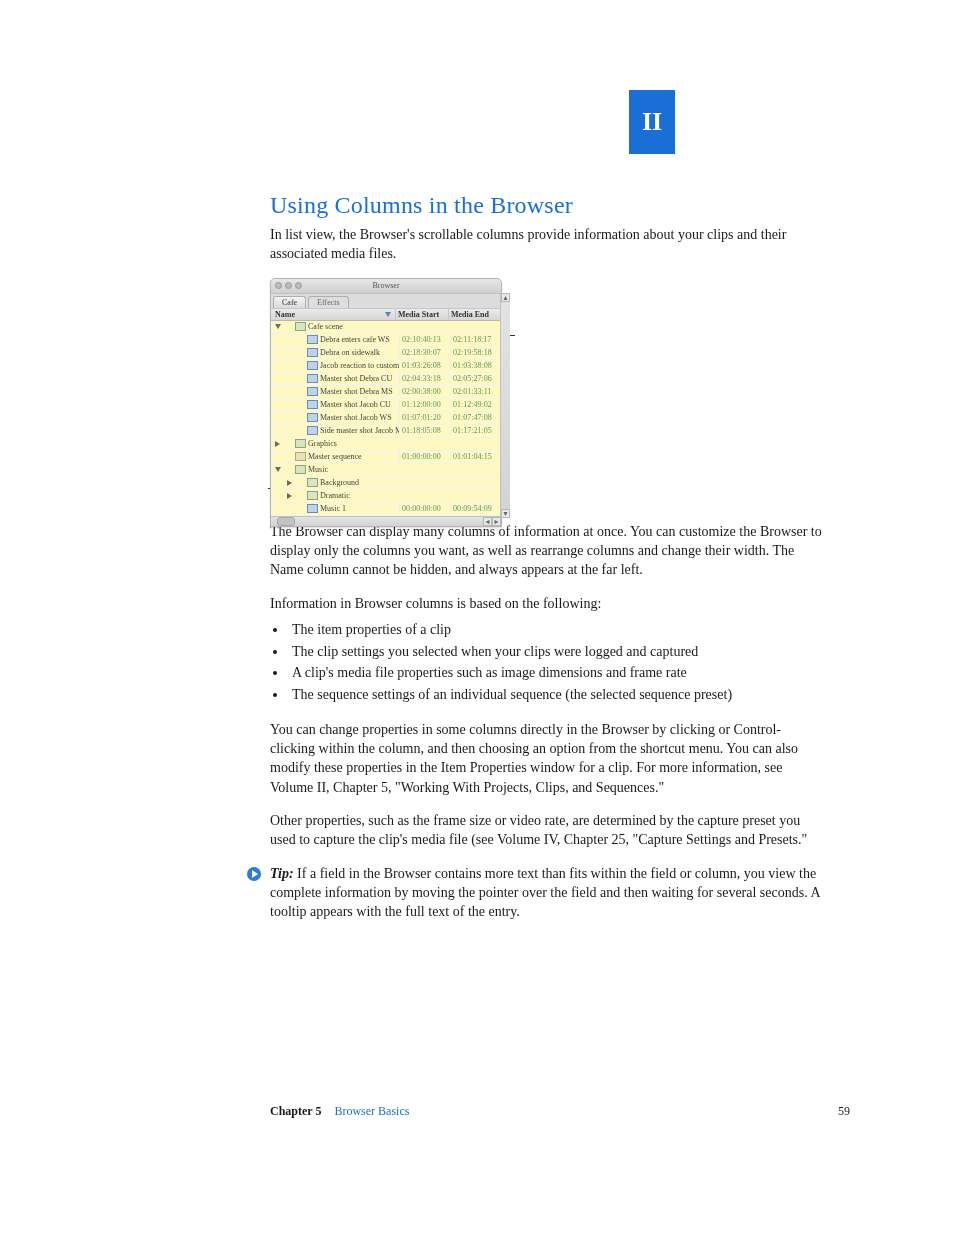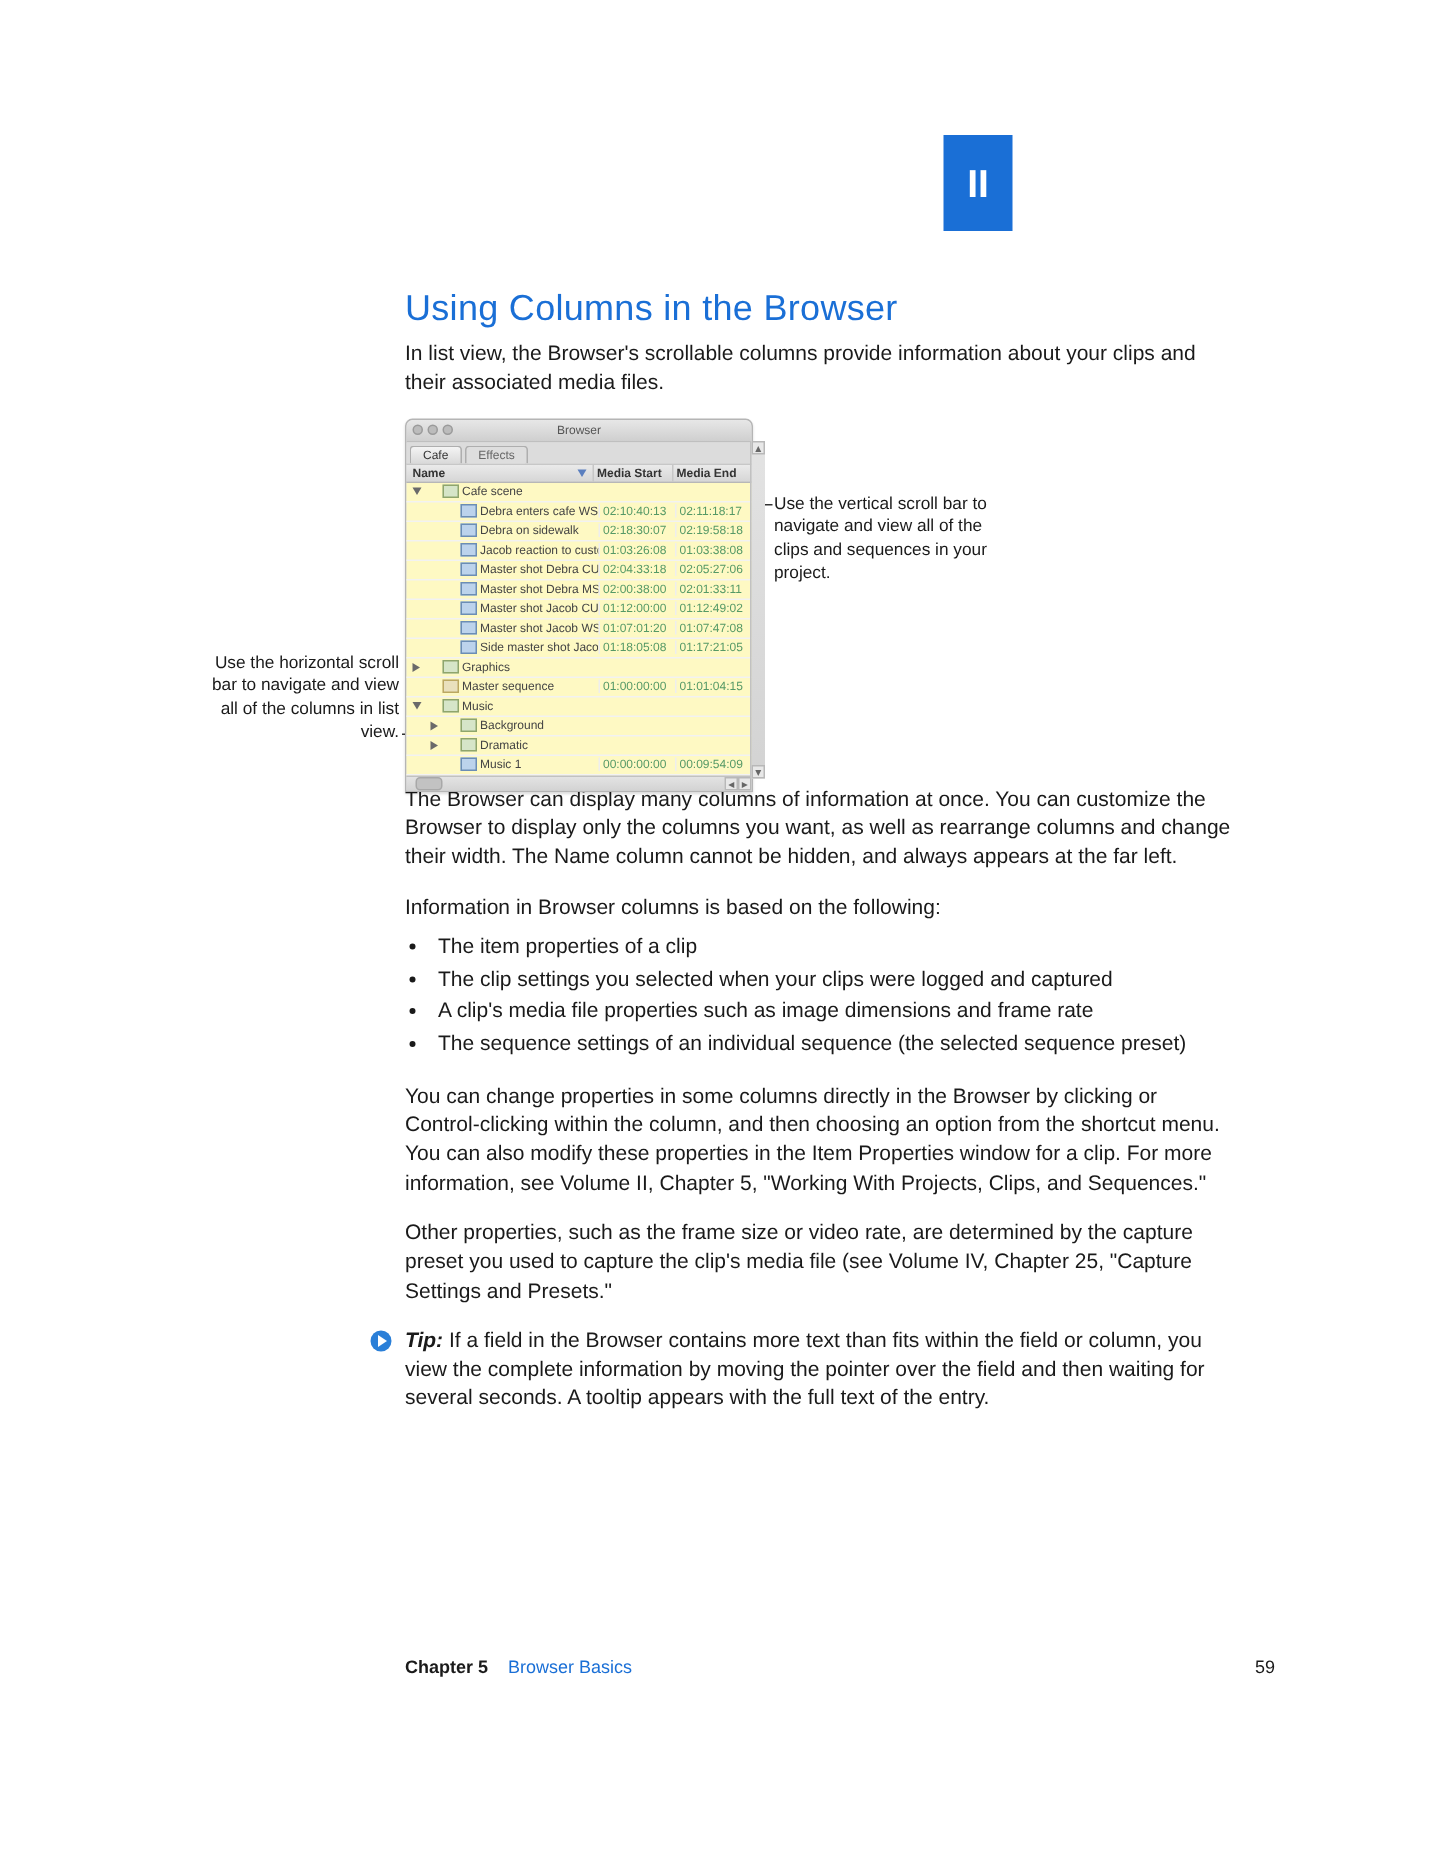--- a/index.html
+++ b/index.html
@@ -8,20 +8,21 @@
     font-family: "Lucida Grande", "Helvetica Neue", Arial, sans-serif;
     color: #1a1a1a;
     background: #fff;
     width: 954px;
   }
   .page {
     position: relative;
     width: 763px;
     height: 1235px;
     box-sizing: border-box;
+    font-family: Liberation Serif, serif;
   }
   .section-tab {
     position: absolute;
     top: 90px;
     right: 88px;
     width: 46px;
     height: 64px;
     background: #1a6fd6;
     color: #fff;
     font-size: 26px;
@@ -196,23 +197,21 @@
 
 <div class="page">
   <div class="section-tab">II</div>
 
   <div class="content">
     <h1 class="heading">Using Columns in the Browser</h1>
     <p class="body">In list view, the Browser's scrollable columns provide information about your clips and their associated media files.</p>
 
     <div class="figure-block">
 
-      <div class="callout-left">Use the horizontal scroll bar to navigate and view all of the columns in list view.</div>
       <div class="callout-line-l"></div>
-      <div class="callout-right">Use the vertical scroll bar to navigate and view all of the clips and sequences in your project.</div>
       <div class="callout-line-r"></div>
 
       <div class="app">
         <div class="titlebar">
           <span class="tl-dot" style="left:4px"></span>
           <span class="tl-dot" style="left:14px"></span>
           <span class="tl-dot" style="left:24px"></span>
           <span>Browser</span>
         </div>
         <div class="tabs">

